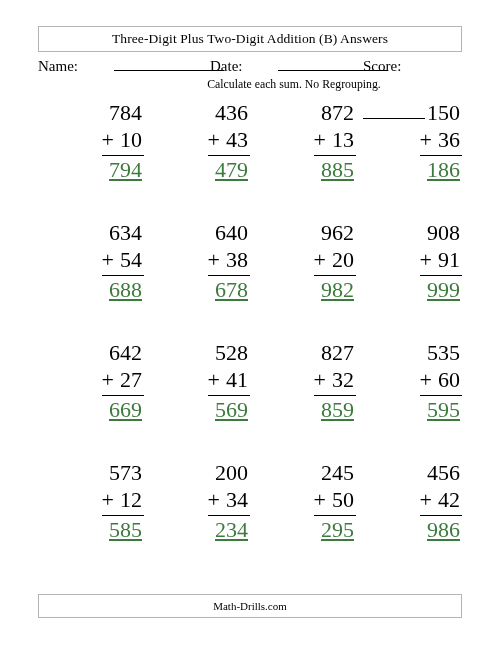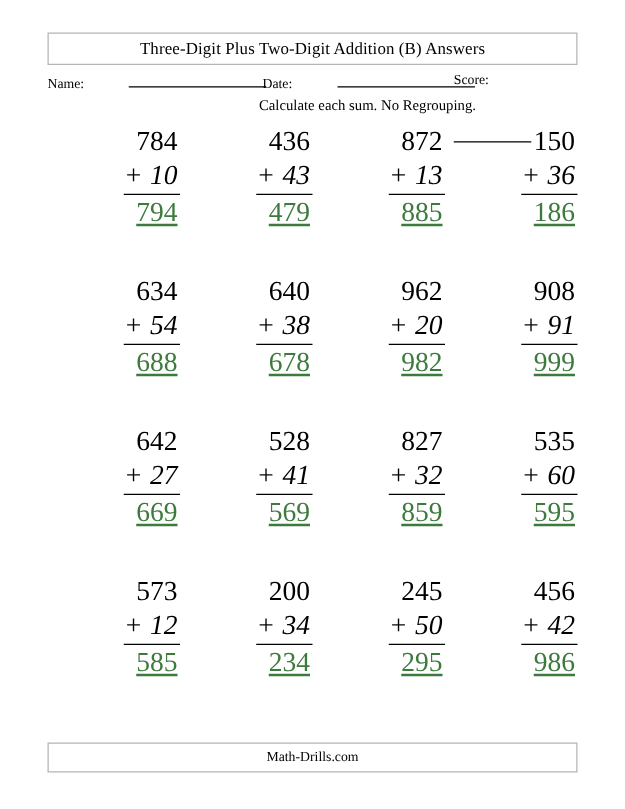--- a/index.html
+++ b/index.html
@@ -49,21 +49,21 @@
     position: absolute;
     left: 38px;
     top: 58px;
     width: 424px;
     height: 18px;
   }
   .meta-field {
     position: absolute;
     display: flex;
     align-items: baseline;
-    font-size: 11px;
+    font-size: 15px;
     white-space: nowrap;
     gap: 32px;
   }
   .meta-label { margin-right: 4px; }
   .meta-rule {
     display: inline-block;
     border-bottom: 1px solid #000000;
     height: 11px;
   }
   .field-name  { left: 0px;   top: 0px; }
@@ -111,21 +111,20 @@
     display: block;
     padding-right: 2px;
     white-space: nowrap;
   }
   .addend-bottom {
     display: block;
     white-space: nowrap;
     padding-right: 2px;
     padding-bottom: 1px;
     border-bottom: 1.3px solid #000000;
-    font-style: italic;
   }
   .op { margin-right: 6px; }
   .answer {
     display: block;
     color: #3d7a3d;
     padding-right: 2px;
     padding-top: 1px;
     white-space: nowrap;
     text-decoration: underline;
   }

